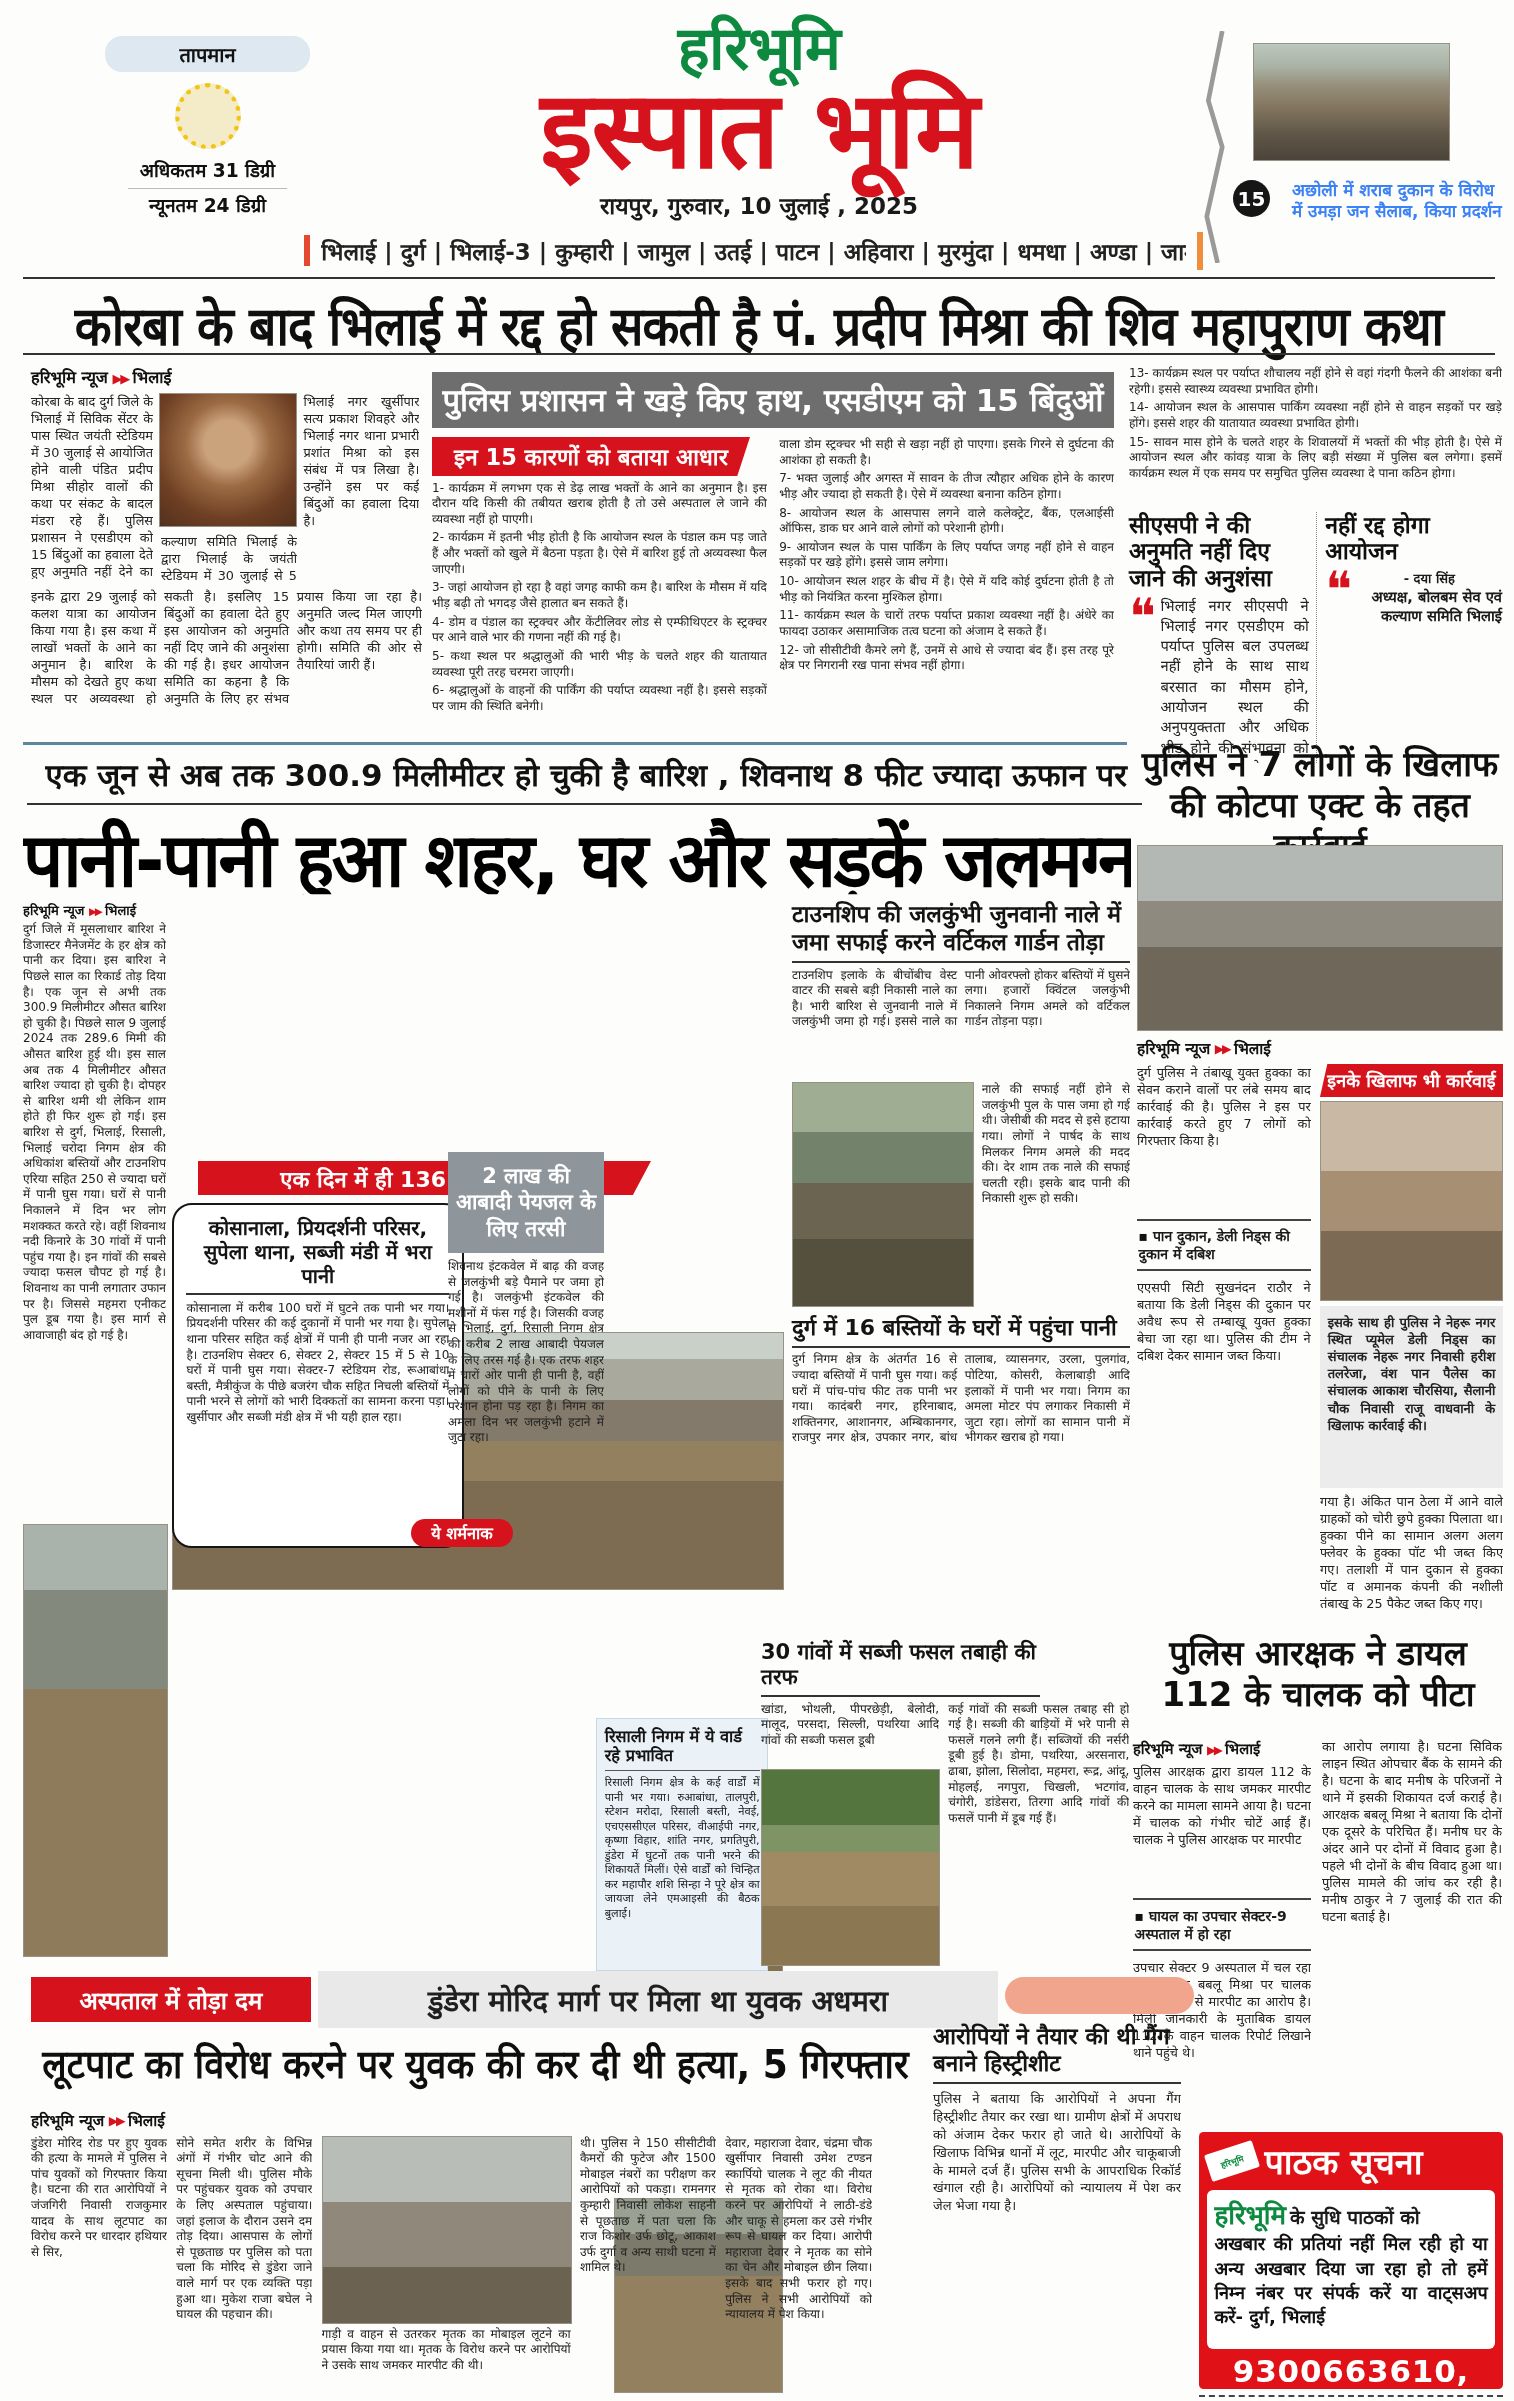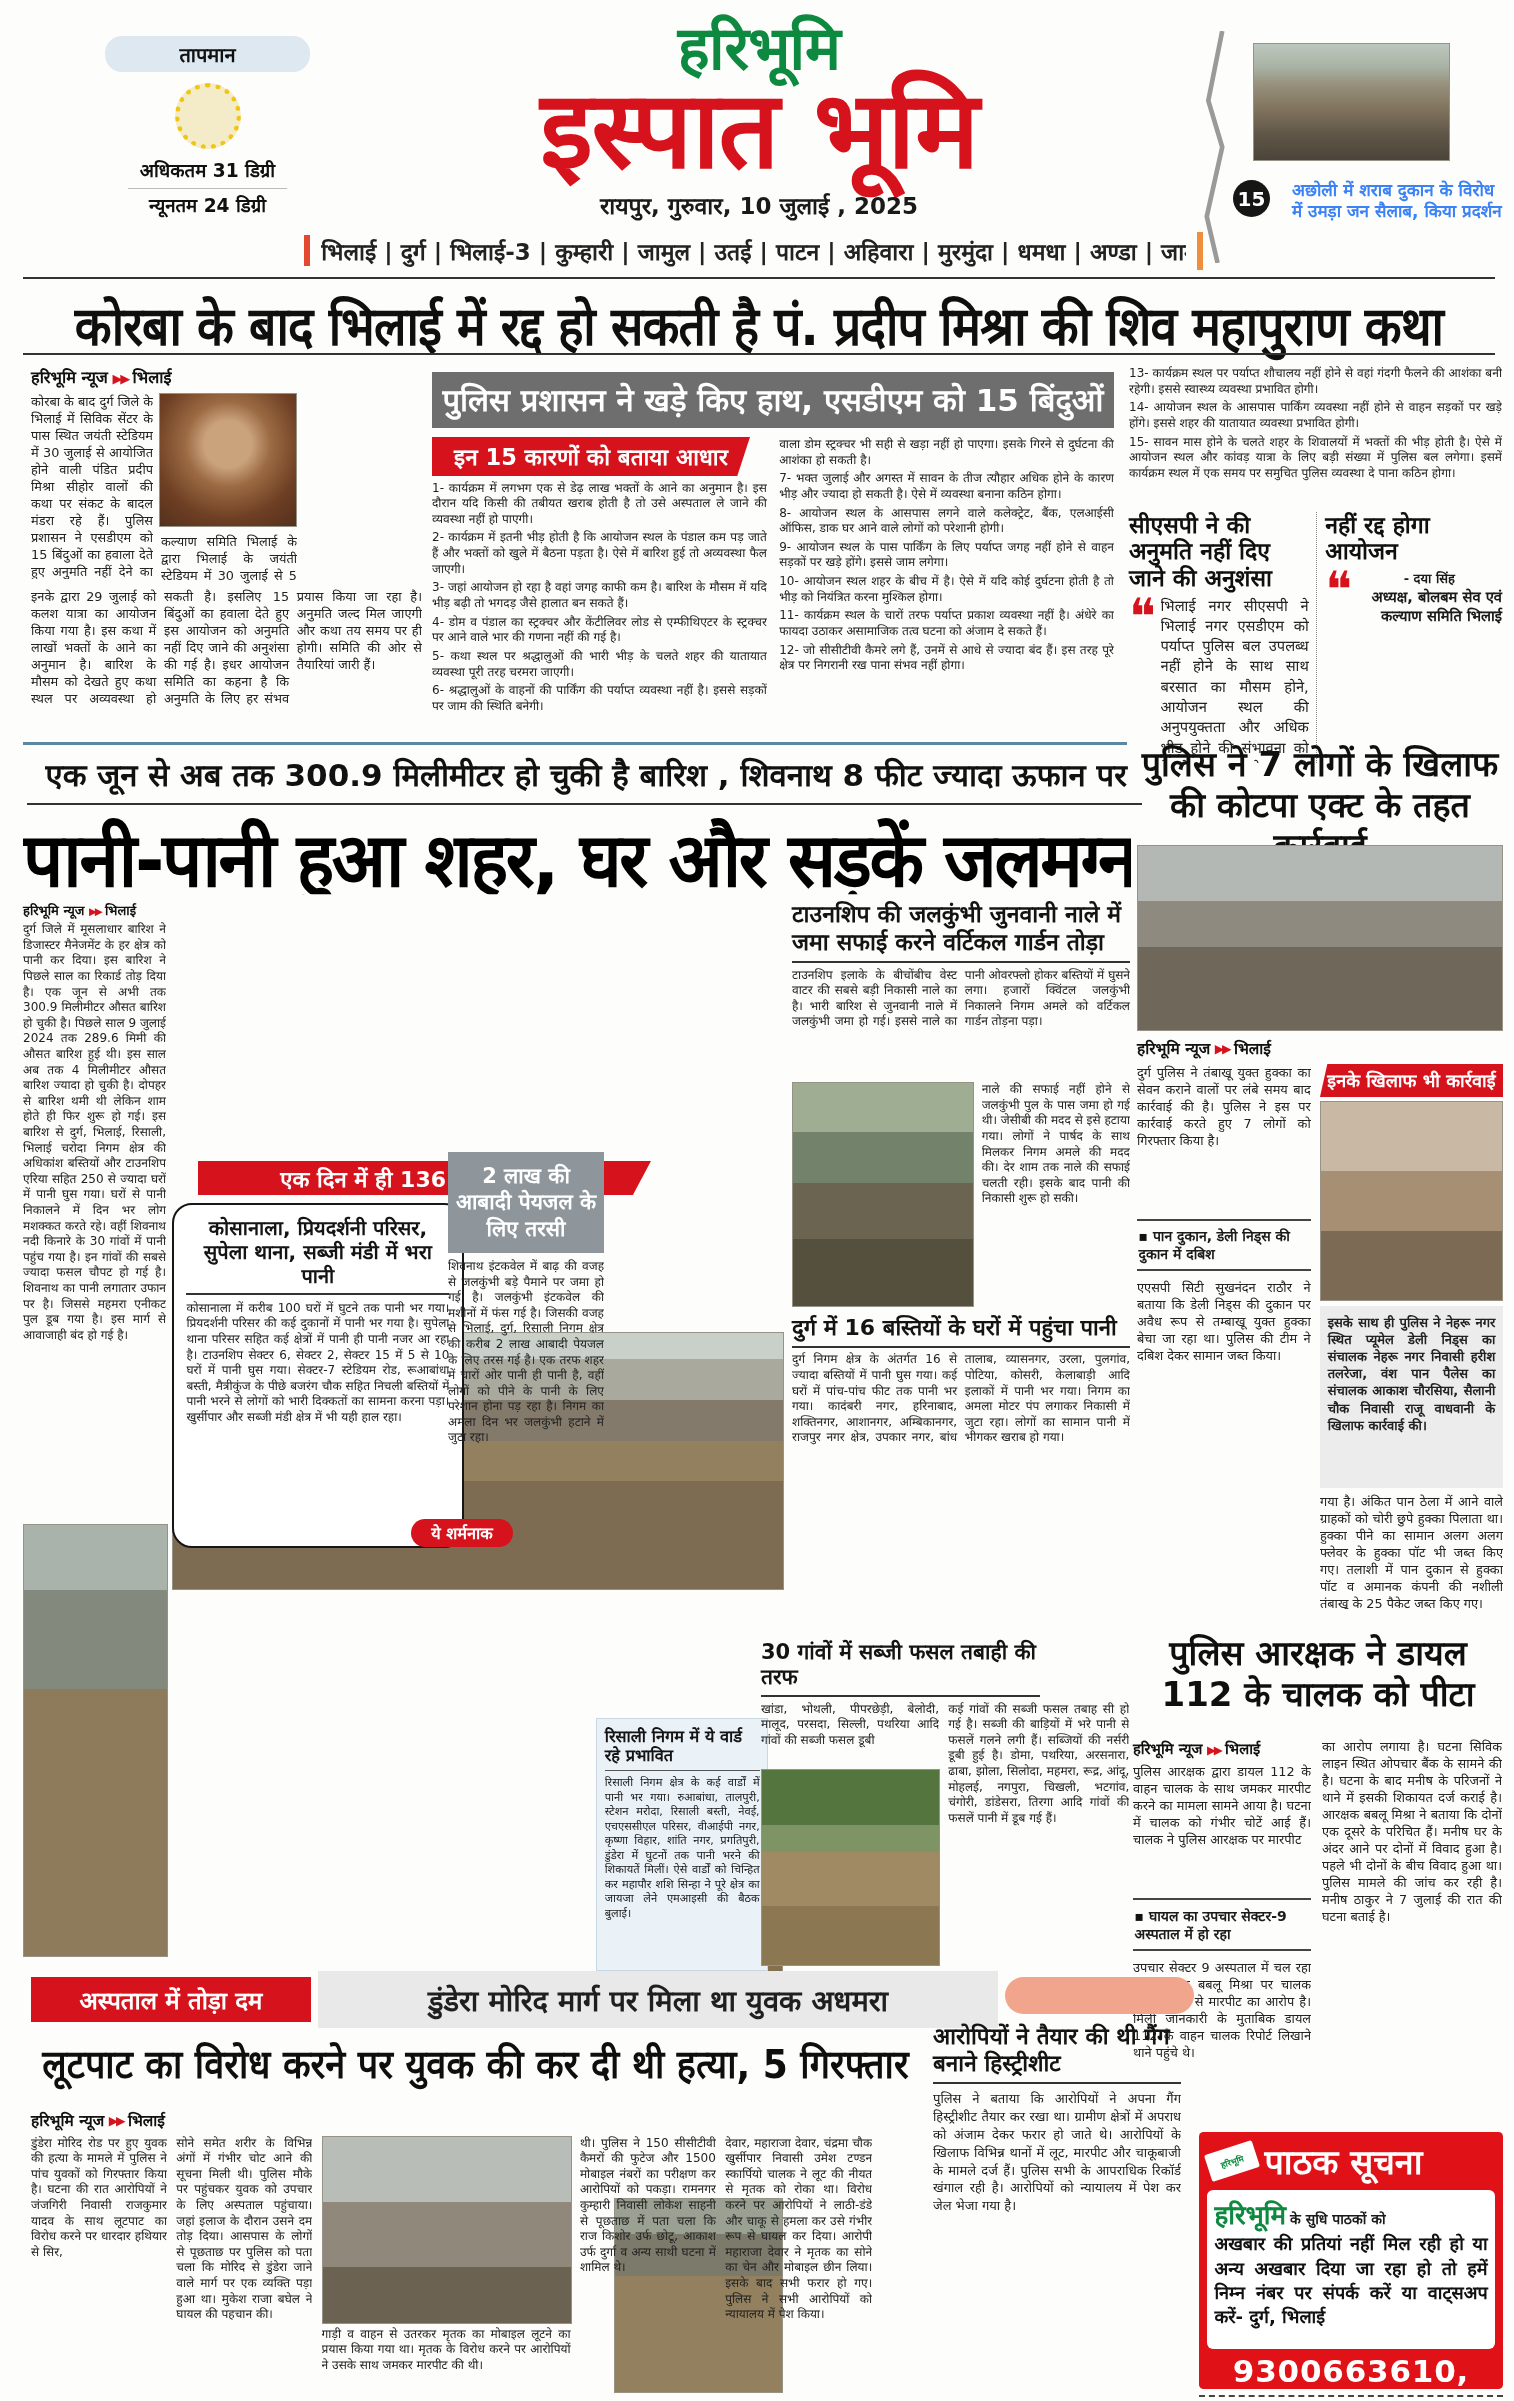--- a/index.html
+++ b/index.html
@@ -100,20 +100,21 @@
 
 <div class="abs" style="left:31px;top:366px;width:391px;height:373px;">
   <div class="tagrow" style="font-size:16.3px;">
     <span>हरिभूमि न्यूज</span>
     <span class="tag-arrows"></span>
     <span>भिलाई</span>
   </div>
   <div style="display:flex;gap:6.2px;margin-top:4.6px;">
     <div class="bodytext" style="width:122px;height:186px;">कोरबा के बाद दुर्ग जिले के भिलाई में सिविक सेंटर के पास स्थित जयंती स्टेडियम में 30 जुलाई से आयोजित होने वाली पंडित प्रदीप मिश्रा सीहोर वालों की कथा पर संकट के बादल मंडरा रहे हैं। पुलिस प्रशासन ने एसडीएम को 15 बिंदुओं का हवाला देते हुए अनुमति नहीं देने का पत्र लिखा है।</div>
     <div class="photo ph-portrait" style="width:136px;height:132px;flex:0 0 136px;"></div>
+    <div class="bodytext" style="width:116px;height:186px;">भिलाई नगर खुर्सीपार सत्य प्रकाश शिवहरे और भिलाई नगर थाना प्रभारी प्रशांत मिश्रा को इस संबंध में पत्र लिखा है। उन्होंने इस पर कई बिंदुओं का हवाला दिया है।</div>
   </div>
   <div class="bodytext" style="position:absolute;left:130px;top:167px;width:136px;height:54px;">कल्याण समिति भिलाई के द्वारा भिलाई के जयंती स्टेडियम में 30 जुलाई से 5 अगस्त 2025 तक महापुराण कथा का आयोजन किया जा रहा है। समिति के सचिव अभिजीत विश्वास ने आयोजन की अनुमति के लिए आवेदन दिया है।</div>
   <div class="bodytext" style="margin-top:9.3px;height:143px;column-count:3;column-gap:7.7px;">इनके द्वारा 29 जुलाई को कलश यात्रा का आयोजन किया गया है। इस कथा में लाखों भक्तों के आने का अनुमान है। बारिश के मौसम को देखते हुए कथा स्थल पर अव्यवस्था हो सकती है। इसलिए 15 बिंदुओं का हवाला देते हुए इस आयोजन को अनुमति नहीं दिए जाने की अनुशंसा की गई है। इधर आयोजन समिति का कहना है कि अनुमति के लिए हर संभव प्रयास किया जा रहा है। अनुमति जल्द मिल जाएगी और कथा तय समय पर ही होगी। समिति की ओर से तैयारियां जारी हैं।</div>
 </div>
 
 <div class="abs banner-gray" style="left:432px;top:372px;width:682px;height:56px;">पुलिस प्रशासन ने खड़े किए हाथ, एसडीएम को 15 बिंदुओं में भेजी समस्या</div>
 <div class="abs" style="left:432px;top:437px;width:682px;height:304px;display:flex;gap:12.4px;">
   <div style="width:335px;">
     <div class="ribbon slant" style="width:318px;height:39px;font-size:22.5px;">इन 15 कारणों को बताया आधार</div>
     <div class="smalltext" style="height:260px;margin-top:4.6px;">
@@ -295,19 +296,19 @@
   <div style="font-size:13px;line-height:1.38;text-align:justify;height:294px;overflow:hidden;margin-top:6.2px;">पुलिस ने बताया कि आरोपियों ने अपना गैंग हिस्ट्रीशीट तैयार कर रखा था। ग्रामीण क्षेत्रों में अपराध को अंजाम देकर फरार हो जाते थे। आरोपियों के खिलाफ विभिन्न थानों में लूट, मारपीट और चाकूबाजी के मामले दर्ज हैं। पुलिस सभी के आपराधिक रिकॉर्ड खंगाल रही है। आरोपियों को न्यायालय में पेश कर जेल भेजा गया है।</div>
 </div>
 
 <div class="abs" style="left:1199px;top:2132px;width:304px;height:257px;background:#e01217;border-radius:4.6px;padding:0;">
   <div style="display:flex;align-items:center;gap:7.7px;padding:6.2px 7.7px 1.5px 7.7px;">
     <div style="width:50px;height:28px;background:#fff;transform:rotate(-18deg);border-radius:2.3px;display:flex;align-items:center;justify-content:center;font-size:8.5px;font-weight:900;color:#0d8a3f;overflow:hidden;">हरिभूमि</div>
     <div style="color:#fff;font-size:34px;font-weight:900;">पाठक सूचना</div>
   </div>
   <div style="background:#fff;border-radius:6.2px;margin:4.6px 7.7px;padding:6.2px 7.7px;height:146px;overflow:hidden;">
     <span style="color:#0d8a3f;font-size:26px;font-weight:900;">हरिभूमि</span>
-    <span style="font-size:14px;font-weight:800;">के सुधि पाठकों को</span>
+    <span style="font-size:19px;font-weight:800;">के सुधि पाठकों को</span>
     <div style="font-size:18px;font-weight:800;line-height:1.35;text-align:justify;color:#111;">अखबार की प्रतियां नहीं मिल रही हो या अन्य अखबार दिया जा रहा हो तो हमें निम्न नंबर पर संपर्क करें या वाट्सअप करें- दुर्ग, भिलाई</div>
   </div>
   <div class="phones">9300663610, 7489348301</div>
 </div>
 <div class="abs" style="left:1199px;top:2395px;width:304px;border-top:2.3px dashed #444;"></div>
 
 
 </body></html>

